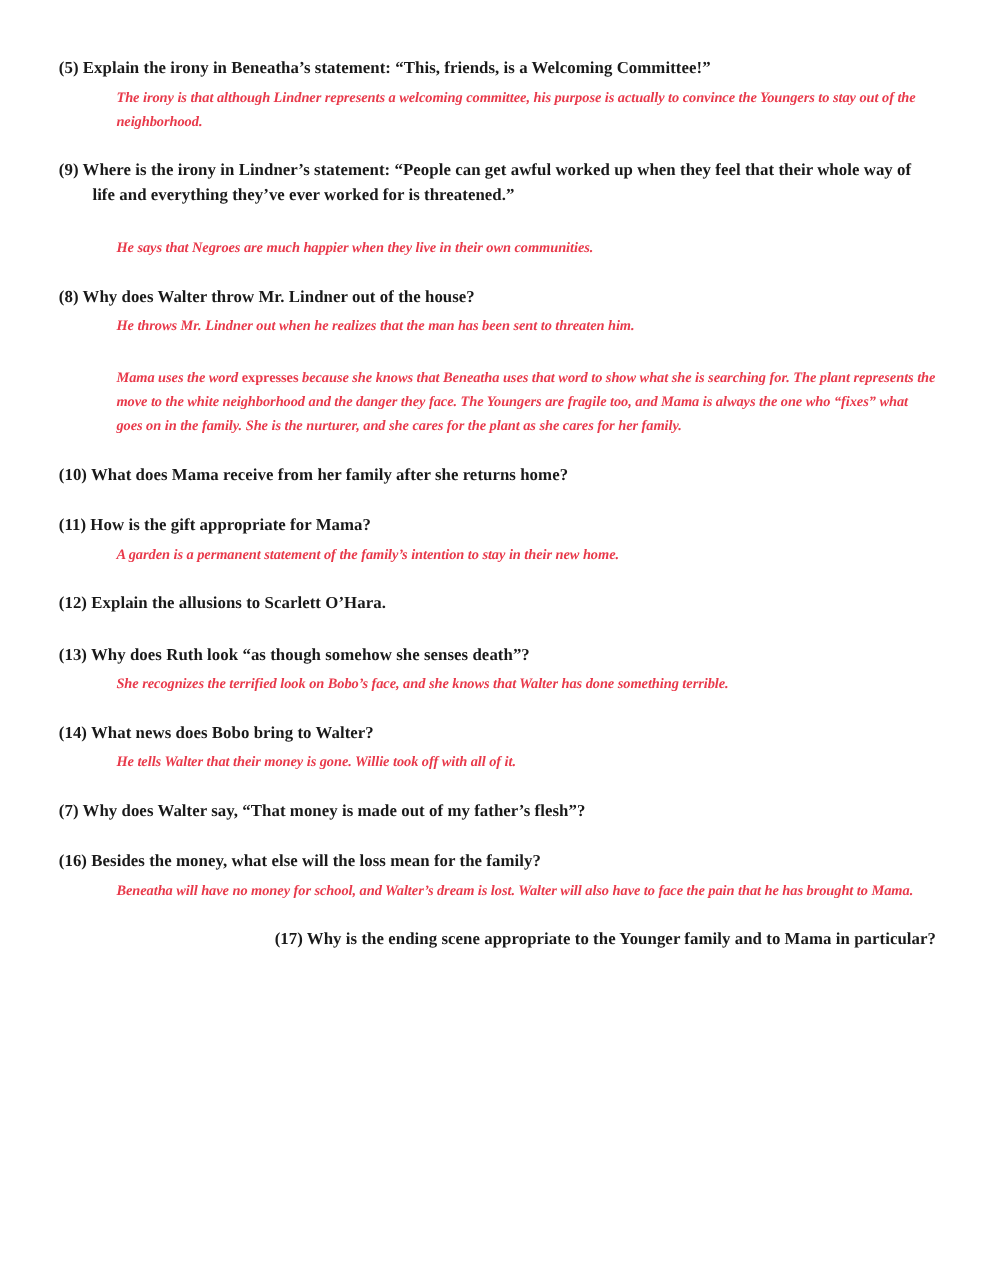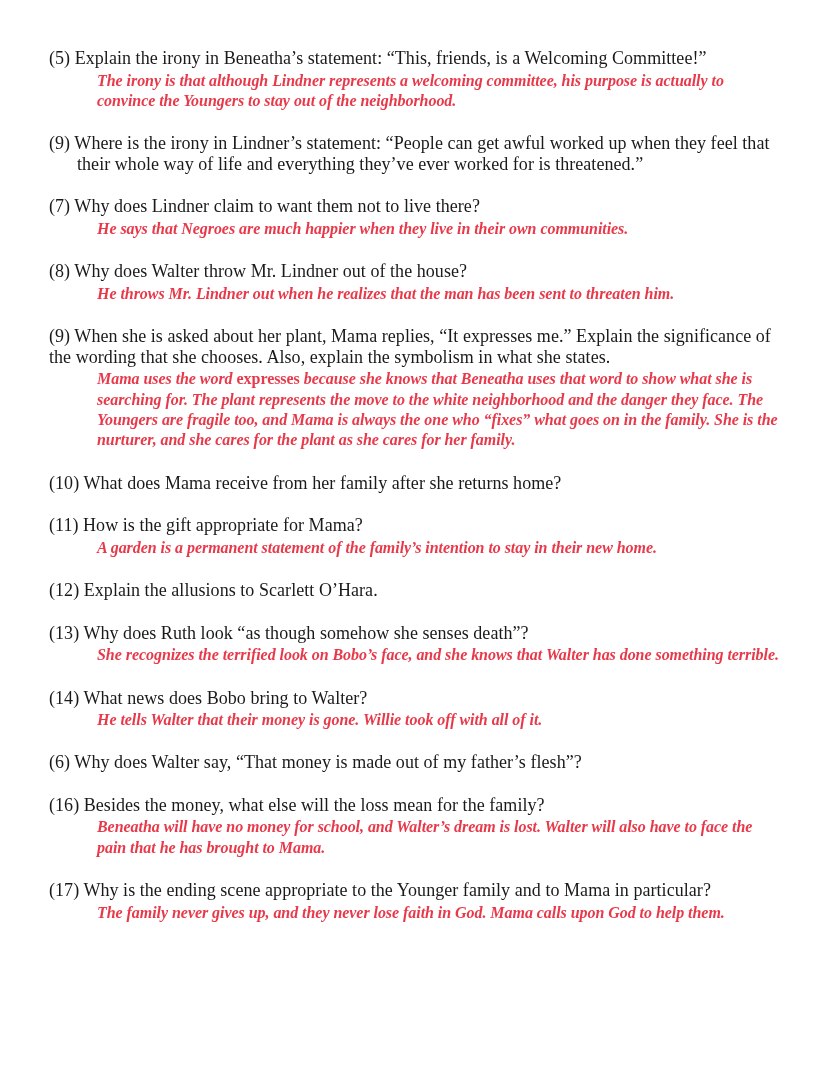--- a/index.html
+++ b/index.html
@@ -23,41 +23,42 @@
     overflow: hidden;
   }
   .qa-list {
     display: block;
   }
   .qa-block {
     margin: 0 0 22px 0;
   }
   .qa-block:last-child {
     margin-bottom: 0;
+    text-align: right;
   }
   .question {
     color: #1a1a1a;
-    font-size: 18px;
+    font-size: 14px;
     line-height: 20.5px;
     text-indent: 0;
     margin: 0 0 2px 0;
-    font-weight: normal;
+    font-weight: bold;
     letter-spacing: 0.05px;
   }
   .question.hanging {
     padding-left: 28px;
     text-indent: -28px;
   }
   .question.flush {
     padding-left: 0;
     text-indent: 0;
   }
   .answer {
     color: #e8394a;
-    font-size: 16px;
+    font-size: 12px;
     line-height: 20.4px;
     font-style: italic;
     font-weight: bold;
     margin: 0;
     padding-left: 48px;
     letter-spacing: -0.05px;
   }
   .answer .upright {
     font-style: normal;
   }
@@ -73,31 +74,29 @@
     <div class="qa-block wide-q">
       <p class="question hanging">(5) Explain the irony in Beneatha’s statement: “This, friends, is a Welcoming Committee!”</p>
       <p class="answer">The irony is that although Lindner represents a welcoming committee, his purpose is actually to convince the Youngers to stay out of the neighborhood.</p>
     </div>
 
     <div class="qa-block wide-q">
       <p class="question hanging">(9) Where is the irony in Lindner’s statement: “People can get awful worked up when they feel that their whole way of life and everything they’ve ever worked for is threatened.”</p>
     </div>
 
     <div class="qa-block wide-q">
-      <p class="question hanging">(7) Why does Lindner claim to want them not to live there?</p>
       <p class="answer">He says that Negroes are much happier when they live in their own communities.</p>
     </div>
 
     <div class="qa-block wide-q">
       <p class="question hanging">(8) Why does Walter throw Mr. Lindner out of the house?</p>
       <p class="answer">He throws Mr. Lindner out when he realizes that the man has been sent to threaten him.</p>
     </div>
 
     <div class="qa-block wide-q">
-      <p class="question flush">(9) When she is asked about her plant, Mama replies, “It expresses me.” Explain the significance of the wording that she chooses. Also, explain the symbolism in what she states.</p>
       <p class="answer">
         <span>Mama uses the word </span><span class="upright">expresses</span><span> because she knows that Beneatha uses that word to show what she is searching for. The plant represents the move to the white neighborhood and the danger they face. The Youngers are fragile too, and Mama is always the one who “fixes” what goes on in the family. She is the nurturer, and she cares for the plant as she cares for her family.</span>
       </p>
     </div>
 
     <div class="qa-block wide-q">
       <p class="question hanging">(10) What does Mama receive from her family after she returns home?</p>
     </div>
 
     <div class="qa-block wide-q">
@@ -113,27 +112,26 @@
       <p class="question hanging">(13) Why does Ruth look “as though somehow she senses death”?</p>
       <p class="answer">She recognizes the terrified look on Bobo’s face, and she knows that Walter has done something terrible.</p>
     </div>
 
     <div class="qa-block wide-q">
       <p class="question hanging">(14) What news does Bobo bring to Walter?</p>
       <p class="answer">He tells Walter that their money is gone. Willie took off with all of it.</p>
     </div>
 
     <div class="qa-block wide-q">
-      <p class="question hanging">(6) Why does Walter say, “That money is made out of my father’s flesh”?</p>
+      <p class="question hanging">(7) Why does Walter say, “That money is made out of my father’s flesh”?</p>
     </div>
 
     <div class="qa-block wide-q">
       <p class="question hanging">(16) Besides the money, what else will the loss mean for the family?</p>
       <p class="answer">Beneatha will have no money for school, and Walter’s dream is lost. Walter will also have to face the pain that he has brought to Mama.</p>
     </div>
 
     <div class="qa-block wide-q">
       <p class="question hanging">(17) Why is the ending scene appropriate to the Younger family and to Mama in particular?</p>
-      <p class="answer">The family never gives up, and they never lose faith in God. Mama calls upon God to help them.</p>
     </div>
 
   </div>
 </div>
 
 </body></html>

